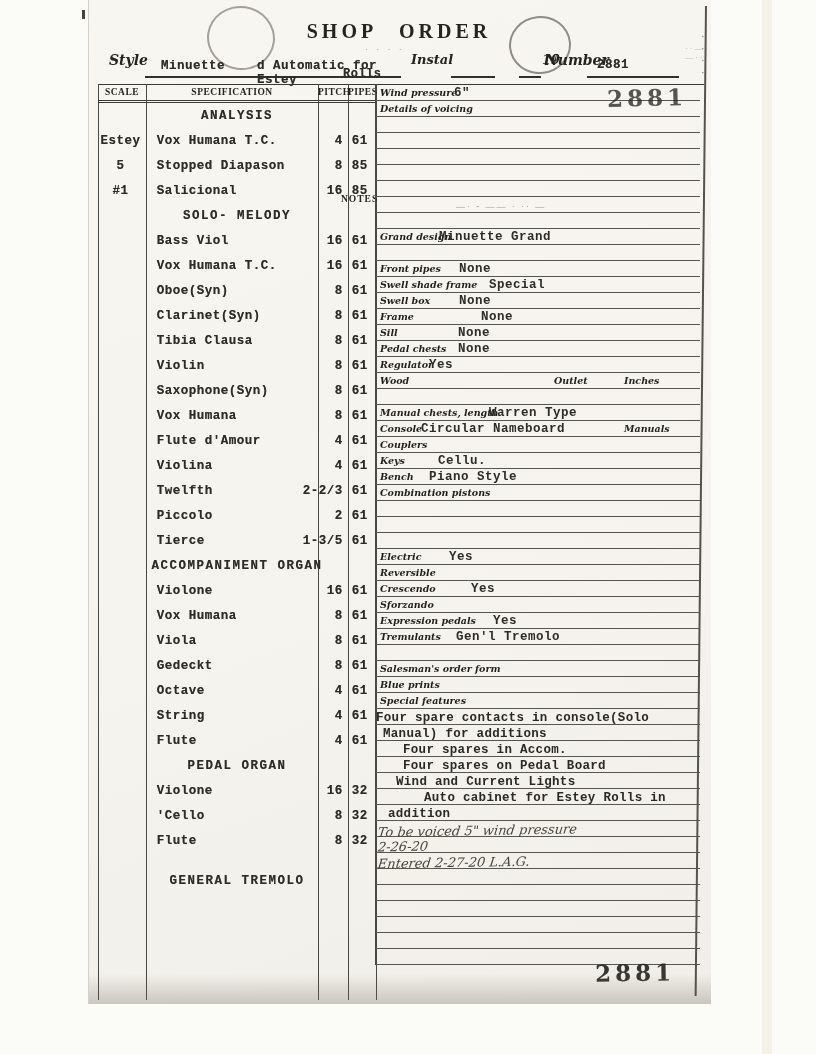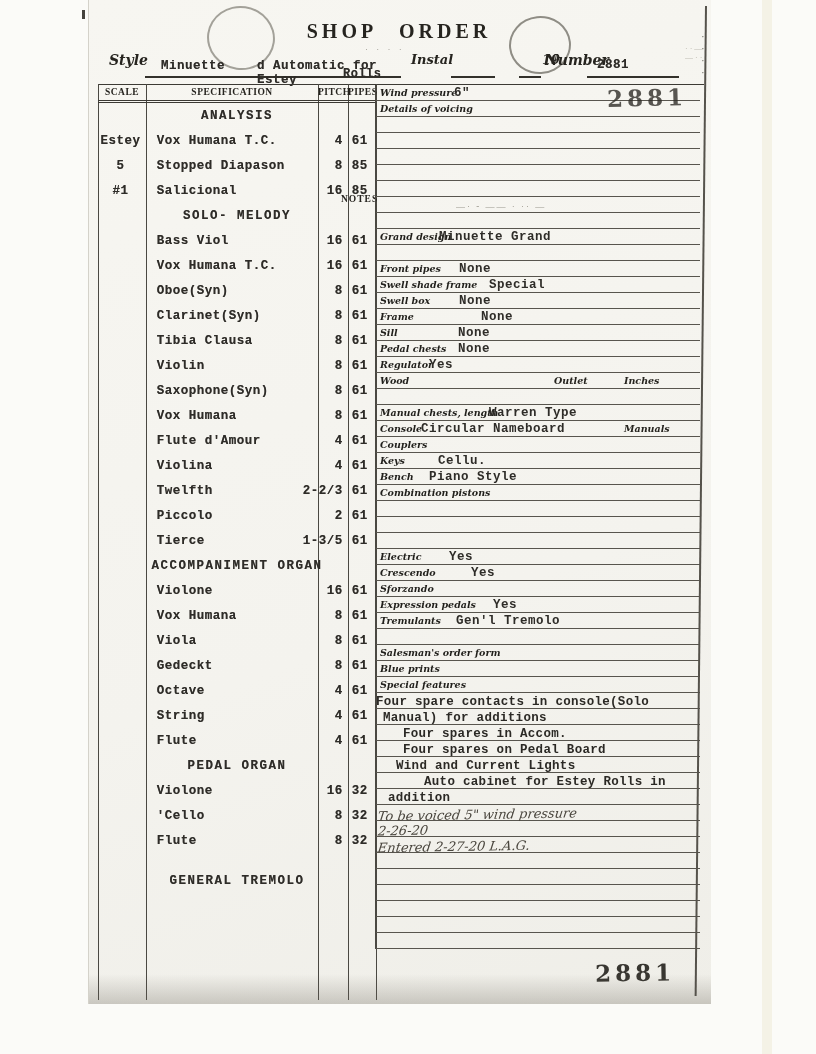--- a/index.html
+++ b/index.html
@@ -385,20 +385,23 @@
           <span class="pl">Combination pistons</span>
         </div>
         <div class="prow"></div>
         <div class="prow"></div>
         <div class="prow"></div>
         <div class="prow">
           <span class="pl">Electric</span>
           <span class="pv" style="left: 73px;">Yes</span>
         </div>
         <div class="prow">
+          <span class="pl">Reversible</span>
+        </div>
+        <div class="prow">
           <span class="pl">Crescendo</span>
           <span class="pv" style="left: 95px;">Yes</span>
         </div>
         <div class="prow">
           <span class="pl">Sforzando</span>
         </div>
         <div class="prow">
           <span class="pl">Expression pedals</span>
           <span class="pv" style="left: 117px;">Yes</span>
         </div>

